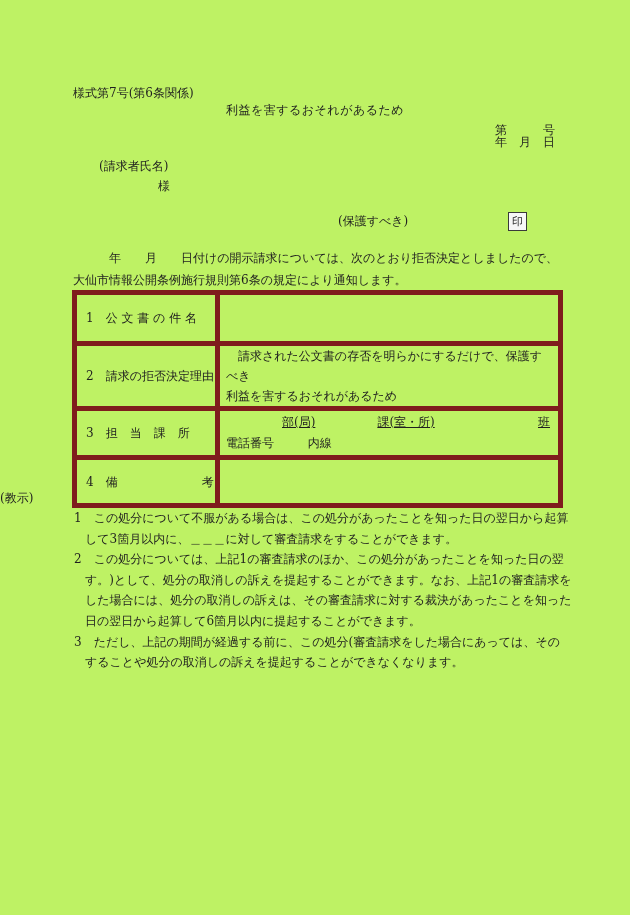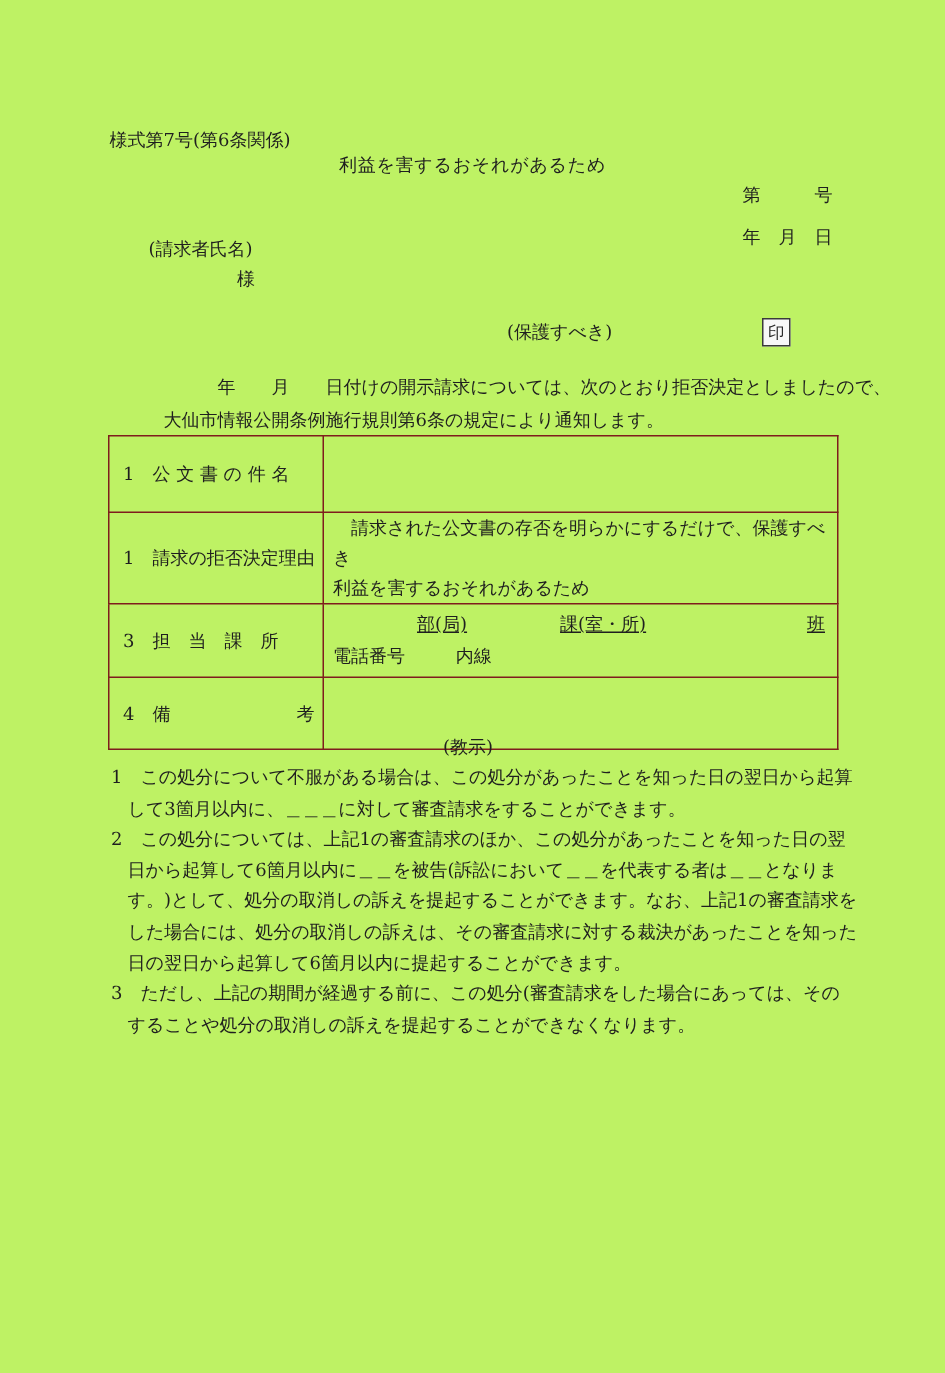--- a/index.html
+++ b/index.html
@@ -16,64 +16,64 @@
     background: #bef264;
     overflow: hidden;
     font-size: 12px;
     line-height: 1;
   }
   .abs { position: absolute; white-space: nowrap; }
 
   .form-no   { left: 73px;  top: 87px; }
   .title     { left: 0; top: 104px; width: 630px; text-align: center; letter-spacing: 0.5px; }
   .doc-no    { right: 75px; top: 124px; text-align: right; }
-  .date-line { right: 75px; top: 152px; text-align: left; }
+  .date-line { right: 75px; top: 136px; text-align: left; }
   .requester { left: 99px;  top: 160px; }
   .sama      { left: 158px; top: 180px; }
   .agency    { left: 338px; top: 215px; }
   .seal {
     left: 508px; top: 212px;
     width: 17px; height: 17px;
     border: 1.5px solid #3a3a3a;
     font-size: 11px; line-height: 17px;
     text-align: center; color: #2a2a2a;
     background: #f7f7f7;
   }
   .intro { left: 73px; top: 247px; width: 500px; line-height: 22px; }
-  .intro div { white-space: nowrap; margin-left: 36px; }
+  .intro div { white-space: nowrap; }
 
   table.main-table {
     position: absolute;
     left: 72px; top: 290px;
     width: 486px;
     border-collapse: collapse;
     table-layout: fixed;
     font-size: 12px;
   }
   .main-table col.c1 { width: 143px; }
   .main-table col.c2 { width: 343px; }
   .main-table td {
-    border: 1px solid #7f1d1d;
+    border: 5px solid #7f1d1d;
     vertical-align: middle;
     padding: 0;
   }
   .main-table tr.r1 { height: 51px; }
   .main-table tr.r2 { height: 47px; }
   .main-table tr.r3 { height: 49px; }
   .main-table tr.r4 { height: 48px; }
   .main-table td.label { padding-left: 9px; white-space: nowrap; }
   .main-table td.content { padding: 0 6px; line-height: 20px; }
   .dept-line1 { display: flex; align-items: baseline; line-height: 21px; text-decoration: underline; }
   .dept-line1 .dept { margin-left: 56px; }
   .dept-line1 .sec  { margin-left: 62px; }
   .dept-line1 .han  { margin-left: auto; margin-right: 2px; }
   .dept-line2 { line-height: 21px; }
   .dept-line2 .ext { margin-left: 30px; }
 
-  .kyoji-head { left: 16px; top: 492px; width: 592px; text-align: center; }
+  .kyoji-head { left: 0; top: 492px; width: 592px; }
   .kyoji { left: 74px; top: 508px; width: 500px; line-height: 20.6px; }
   .kyoji .ln { white-space: nowrap; }
   .kyoji .ln.cont { padding-left: 11px; }
 </style>
 </head>
 <body>
 
 <div class="page">
 
   <div class="abs form-no">様式第7号(第6条関係)</div>
@@ -94,21 +94,21 @@
     <colgroup>
         <col class="c1">
         <col class="c2">
       </colgroup>
     <tbody>
         <tr class="r1">
       <td class="label">1　公 文 書 の 件 名</td>
       <td class="content"></td>
     </tr>
     <tr class="r2">
-      <td class="label">1　請求の拒否決定理由</td>
+      <td class="label">2　請求の拒否決定理由</td>
       <td class="content">
         <div>　請求された公文書の存否を明らかにするだけで、保護すべき</div>
         <div>利益を害するおそれがあるため</div>
       </td>
     </tr>
     <tr class="r3">
       <td class="label">3　担　当　課　所</td>
       <td class="content">
         <div class="dept-line1">
           <span class="dept">部(局)</span>
@@ -127,21 +127,20 @@
     </tr>
   </tbody>
     </table>
 
   <div class="abs kyoji-head">(教示)</div>
 
   <div class="abs kyoji">
     <div class="ln first">1　この処分について不服がある場合は、この処分があったことを知った日の翌日から起算</div>
     <div class="ln cont">して3箇月以内に、＿＿＿に対して審査請求をすることができます。</div>
     <div class="ln first">2　この処分については、上記1の審査請求のほか、この処分があったことを知った日の翌</div>
-    <div class="ln cont">日から起算して6箇月以内に＿＿を被告(訴訟において＿＿を代表する者は＿＿となりま</div>
     <div class="ln cont">す。)として、処分の取消しの訴えを提起することができます。なお、上記1の審査請求を</div>
     <div class="ln cont">した場合には、処分の取消しの訴えは、その審査請求に対する裁決があったことを知った</div>
     <div class="ln cont">日の翌日から起算して6箇月以内に提起することができます。</div>
     <div class="ln first">3　ただし、上記の期間が経過する前に、この処分(審査請求をした場合にあっては、その</div>
     <div class="ln cont">することや処分の取消しの訴えを提起することができなくなります。</div>
   </div>
 
 </div>
 
 </body></html>

